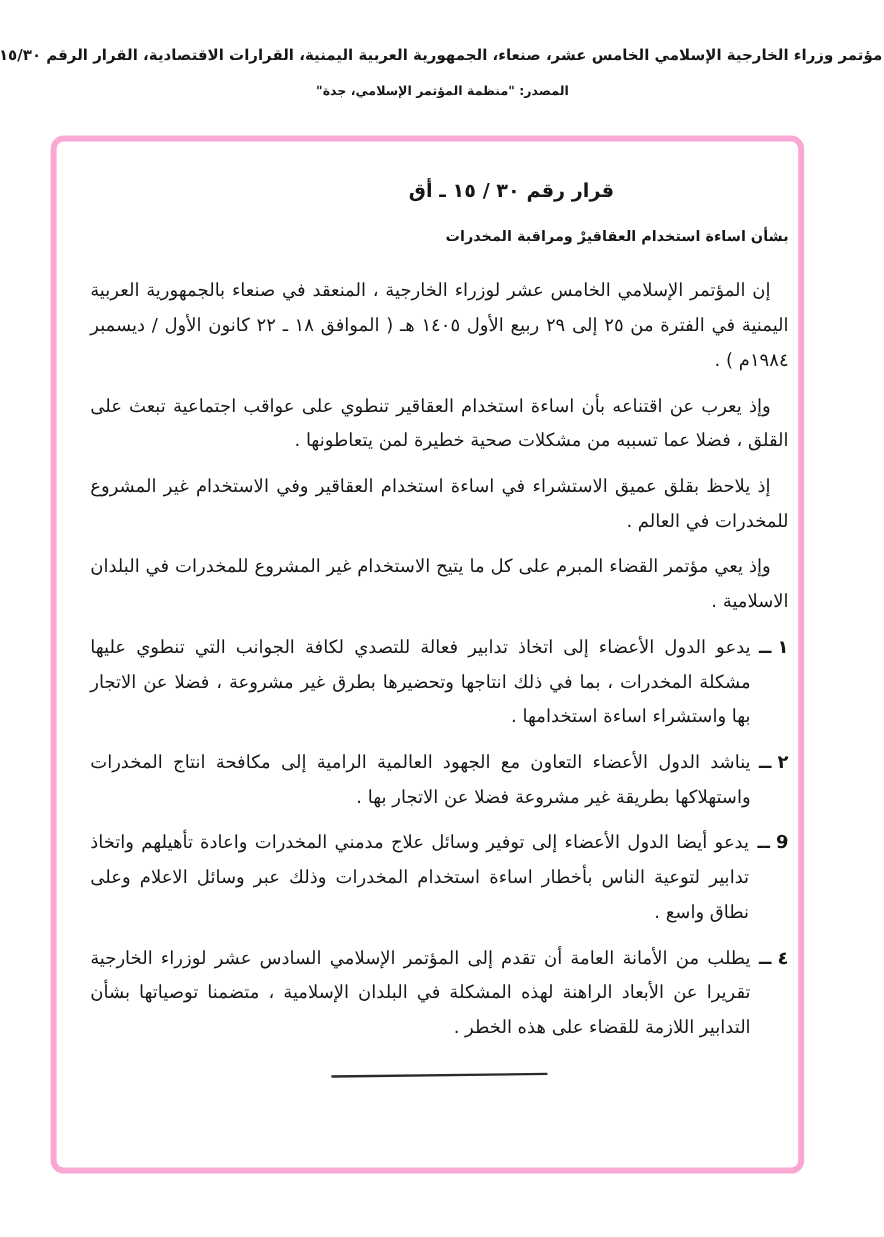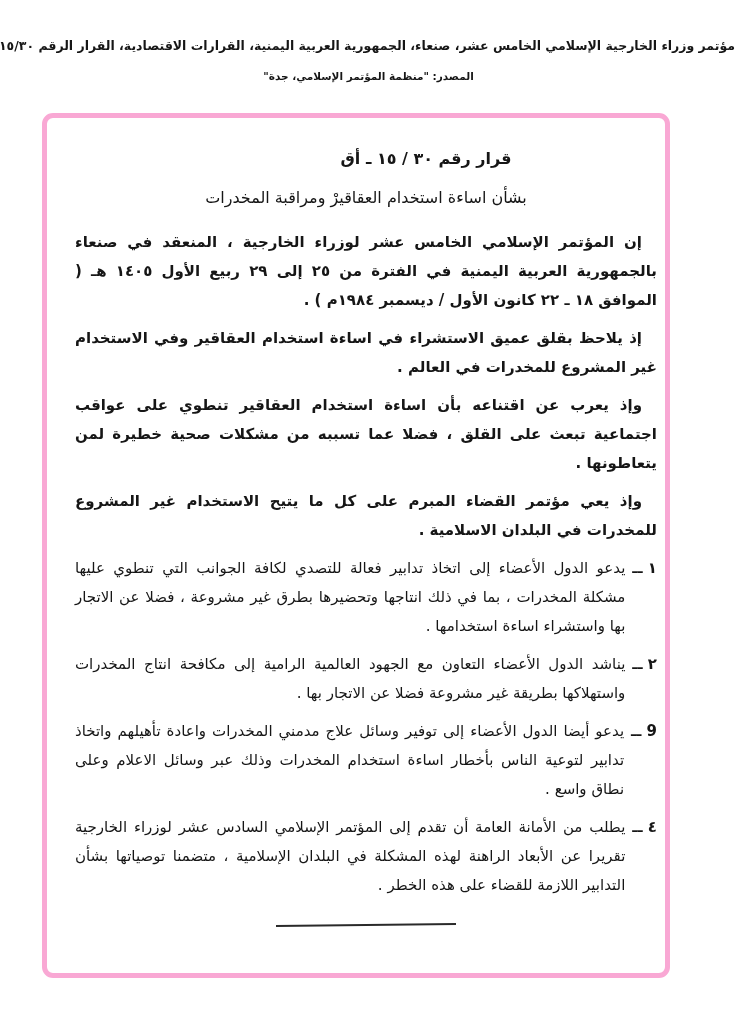--- a/index.html
+++ b/index.html
@@ -61,30 +61,29 @@
     line-height: 29px;
   }
   .title {
     text-align: center;
     font-weight: bold;
     font-size: 16px;
     padding-left: 120px; 
     margin: 0 0 10px 0;
   }
   .subtitle {
-    text-align: center;
-    font-weight: normal;
-    font-size: 16px;
+    text-align: right;
+    font-weight: bold;
+    font-size: 12px;
     margin: 0 0 16px 0;
   }
   .para {
     text-align: justify;
     text-indent: 15px;
     margin: 0 0 9px 0;
-    font-weight: bold;
   }
   .item {
     display: flex;
     direction: rtl;
     margin: 0 0 9px 0;
   }
   .item .marker {
     flex: 0 0 auto;
     white-space: nowrap;
     padding-left: 7px;
@@ -113,23 +112,23 @@
 
   <div class="frame">
     <div class="doc">
 
       <div class="title">قرار رقم ٣٠ / ١٥ ـ أق</div>
 
       <div class="subtitle">بشأن اساءة استخدام العقاقيرْ ومراقبة المخدرات</div>
 
       <p class="para">إن المؤتمر الإسلامي الخامس عشر لوزراء الخارجية ، المنعقد في صنعاء بالجمهورية العربية اليمنية في الفترة من ٢٥ إلى ٢٩ ربيع الأول ١٤٠٥ هـ ( الموافق ١٨ ـ ٢٢ كانون الأول / ديسمبر ١٩٨٤م ) .</p>
 
+      <p class="para">وإذ يعرب عن اقتناعه بأن اساءة استخدام العقاقير تنطوي على عواقب اجتماعية تبعث على القلق ، فضلا عما تسببه من مشكلات صحية خطيرة لمن يتعاطونها .</p>
+
       <p class="para">إذ يلاحظ بقلق عميق الاستشراء في اساءة استخدام العقاقير وفي الاستخدام غير المشروع للمخدرات في العالم .</p>
-
-      <p class="para">وإذ يعرب عن اقتناعه بأن اساءة استخدام العقاقير تنطوي على عواقب اجتماعية تبعث على القلق ، فضلا عما تسببه من مشكلات صحية خطيرة لمن يتعاطونها .</p>
 
       <p class="para">وإذ يعي مؤتمر القضاء المبرم على كل ما يتيح الاستخدام غير المشروع للمخدرات في البلدان الاسلامية .</p>
 
       <div class="item">
         <span class="marker">١ ــ</span>
         <span class="itext">يدعو الدول الأعضاء إلى اتخاذ تدابير فعالة للتصدي لكافة الجوانب التي تنطوي عليها مشكلة المخدرات ، بما في ذلك انتاجها وتحضيرها بطرق غير مشروعة ، فضلا عن الاتجار بها واستشراء اساءة استخدامها .</span>
       </div>
 
       <div class="item">
         <span class="marker">٢ ــ</span>

